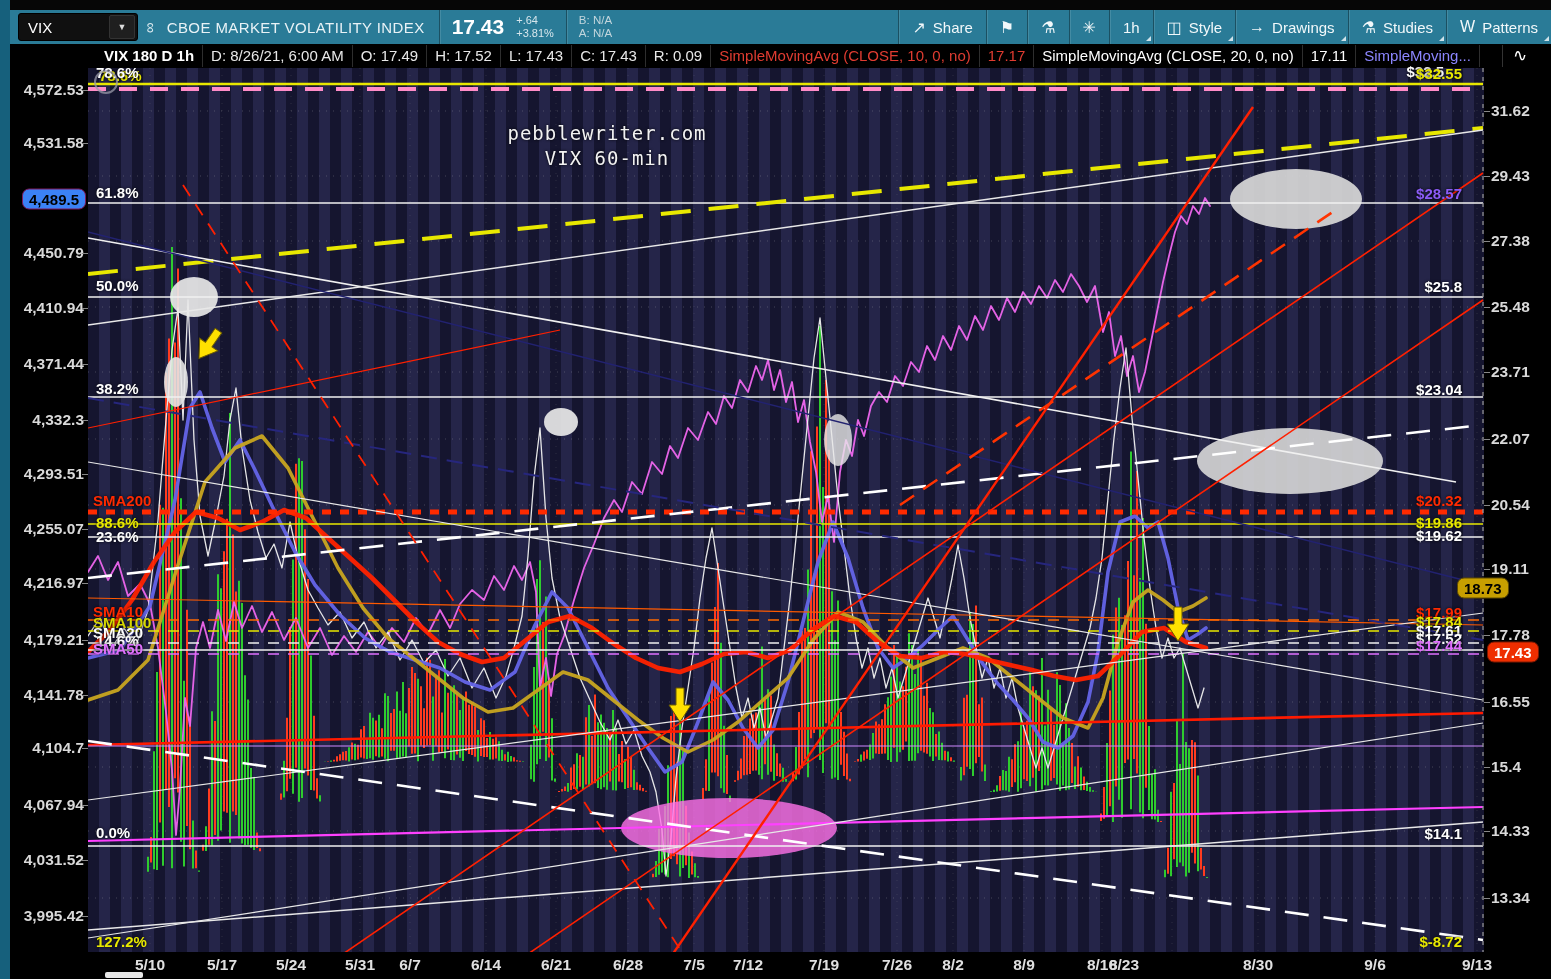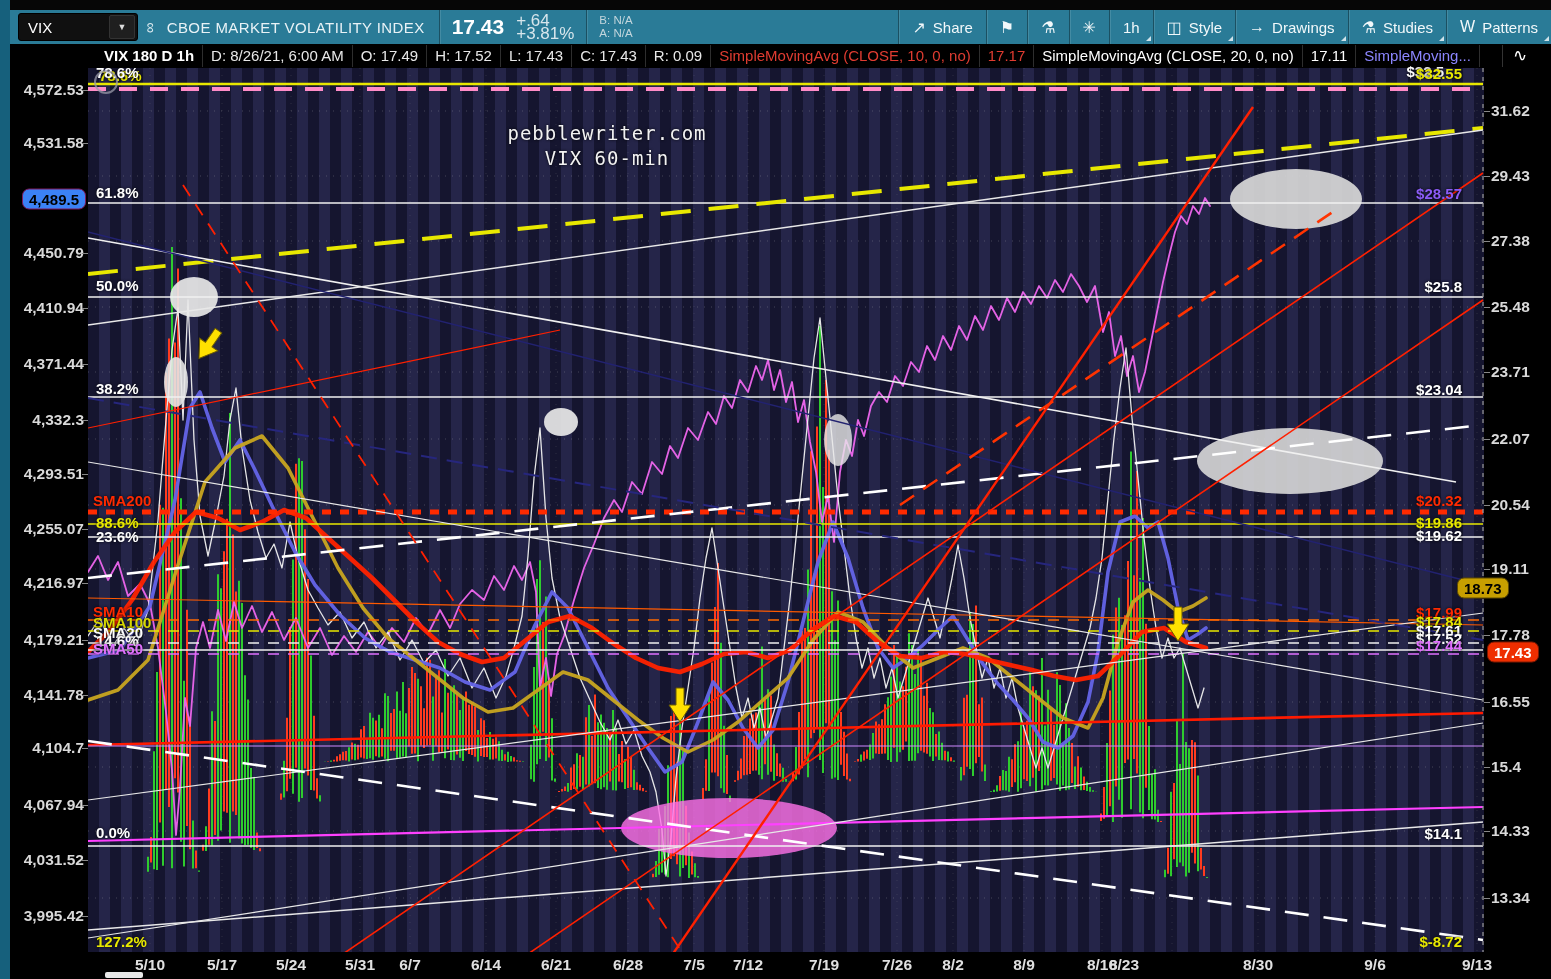--- a/index.html
+++ b/index.html
@@ -13,21 +13,21 @@
            display:flex;align-items:center;color:#eaf4f8;font-size:15px;}
   .symbol-box{display:flex;align-items:center;background:#101010;border:1px solid #000;border-radius:3px;
               margin-left:8px;height:26px;width:118px;color:#fff;}
   .symbol-box .sym{flex:1;padding-left:9px;font-size:15px;}
   .symbol-box .dd{width:24px;height:22px;margin-right:2px;background:#1f1f1f;border:1px solid #333;border-radius:2px;
                   color:#ddd;font-size:9px;display:flex;align-items:center;justify-content:center;}
   .link-icon{margin:0 10px 0 8px;color:#dceaf0;font-size:15px;transform:rotate(90deg);}
   .desc{letter-spacing:.4px;color:#e8f2f6;margin-right:14px;white-space:nowrap;}
   .tsep{width:1px;height:34px;background:rgba(0,0,0,.35);box-shadow:1px 0 0 rgba(255,255,255,.12);}
   .last{font-size:21px;font-weight:bold;color:#fff;margin:0 12px;}
-  .chg{display:flex;flex-direction:column;justify-content:center;font-size:17px;color:#d7e6ec;line-height:13px;margin-right:12px;}
+  .chg{display:flex;flex-direction:column;justify-content:center;font-size:11px;color:#d7e6ec;line-height:13px;margin-right:12px;}
   .ba{display:flex;flex-direction:column;justify-content:center;font-size:11.5px;color:#c3d6dd;line-height:13px;margin:0 12px;}
   .tb-group{margin-left:auto;display:flex;align-items:center;height:34px;}
   .tbtn{position:relative;display:flex;align-items:center;gap:7px;padding:0 13px;height:34px;color:#f2f8fa;cursor:pointer;}
   .tbtn .ic{font-size:16px;}
   .tbtn.caret:after{content:"";position:absolute;right:2px;bottom:3px;border-left:5px solid transparent;border-bottom:5px solid #cfe2e9;}
   
   .statusbar{position:absolute;left:10px;top:44px;width:1541px;height:24px;background:#000;display:flex;align-items:center;
              padding-left:86px;box-sizing:border-box;font-size:15px;color:#e8e8e8;white-space:nowrap;}
   .st-item{padding:0 8px;border-right:1px solid #2e2e2e;line-height:22px;}
   .st-item.bold{font-weight:bold;}

